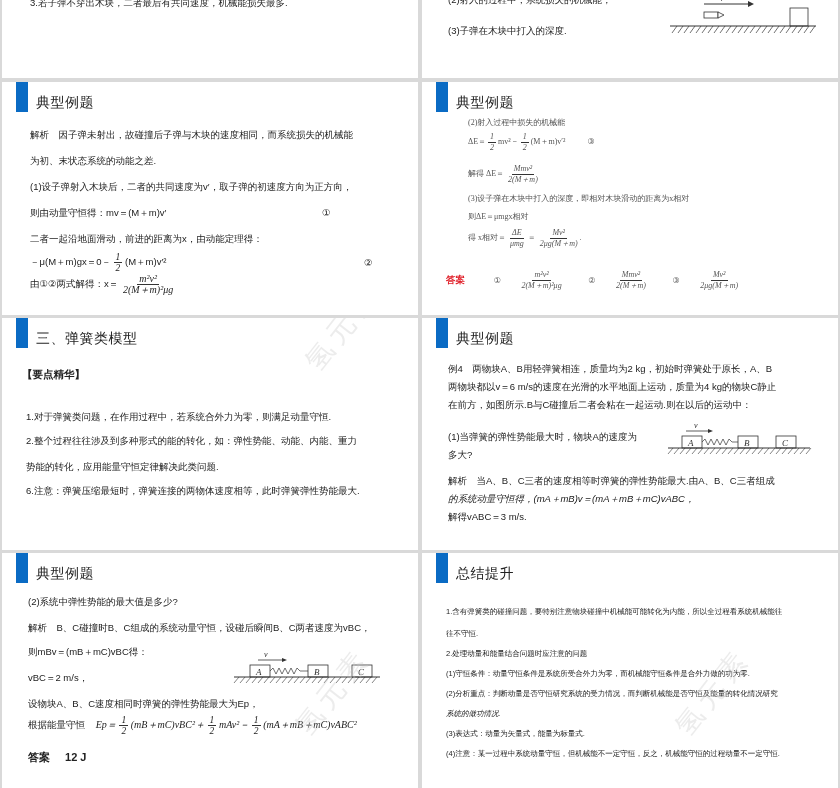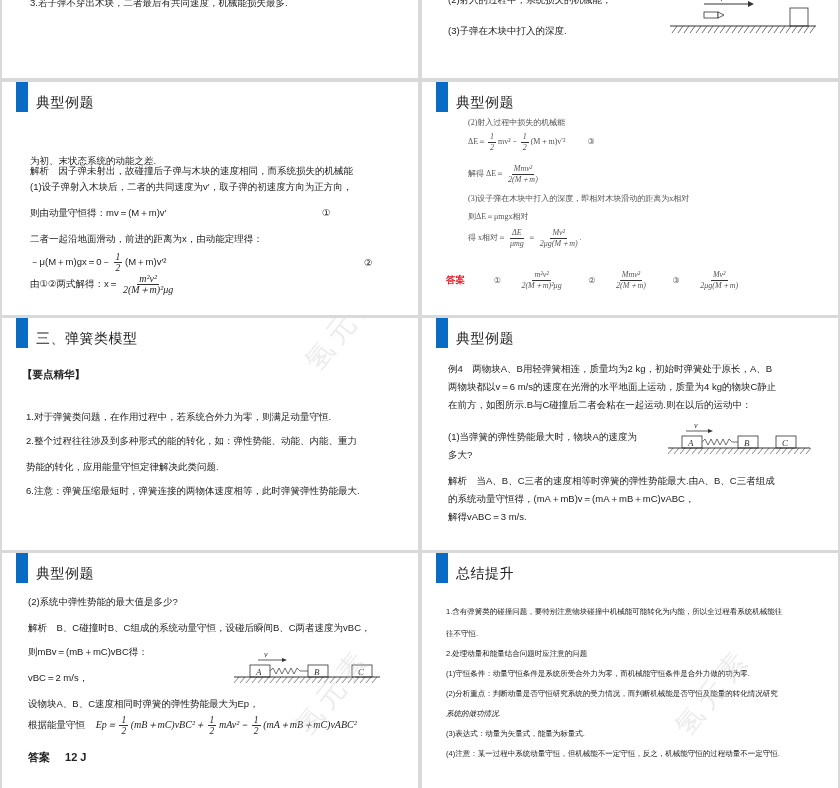--- a/index.html
+++ b/index.html
@@ -69,21 +69,21 @@
         <line x1="130" y1="35" x2="135" y2="28"></line>
         <line x1="136" y1="35" x2="141" y2="28"></line>
         <line x1="142" y1="35" x2="147" y2="28"></line>
     </g>
   </svg>
 </div>
 
 <div class="slide s1l">
   <div class="bar"></div>
   <div class="title">典型例题</div>
-  <div class="t" style="left:28px;top:46px;margin-top:36px;">解析　因子弹未射出，故碰撞后子弹与木块的速度相同，而系统损失的机械能</div>
+  <div class="t" style="left:28px;top:46px;">解析　因子弹未射出，故碰撞后子弹与木块的速度相同，而系统损失的机械能</div>
   <div class="t" style="left:28px;top:72px;">为初、末状态系统的动能之差.</div>
   <div class="t" style="left:28px;top:98px;">(1)设子弹射入木块后，二者的共同速度为v′，取子弹的初速度方向为正方向，</div>
   <div class="t" style="left:28px;top:124px;">则由动量守恒得：mv＝(M＋m)v′</div>
   <div class="t" style="left:320px;top:124px;">①</div>
   <div class="t" style="left:28px;top:150px;">二者一起沿地面滑动，前进的距离为x，由动能定理得：</div>
   <div class="t" style="left:28px;top:170px;">
     <span>－μ(M＋m)gx＝0－</span>
     <span class="frac">
         <span class="num">1</span>
         <span class="den">2</span>
@@ -211,21 +211,21 @@
         <line x1="104" y1="34" x2="109" y2="28"></line>
         <line x1="110" y1="34" x2="115" y2="28"></line>
         <line x1="116" y1="34" x2="121" y2="28"></line>
         <line x1="122" y1="34" x2="127" y2="28"></line>
         <line x1="128" y1="34" x2="133" y2="28"></line>
         <line x1="134" y1="34" x2="139" y2="28"></line>
         <line x1="140" y1="34" x2="145" y2="28"></line>
     </g>
   </svg>
   <div class="t" style="left:26px;top:156px;">解析　当A、B、C三者的速度相等时弹簧的弹性势能最大.由A、B、C三者组成</div>
-  <div class="t" style="left:26px;top:174px;">的系统动量守恒得，(mA＋mB)v＝(mA＋mB＋mC)vABC，</div>
+  <div class="t" style="left:26px;top:174px;font-style:italic;">的系统动量守恒得，(mA＋mB)v＝(mA＋mB＋mC)vABC，</div>
   <div class="t" style="left:26px;top:192px;">解得vABC＝3 m/s.</div>
 
 </div>
 
 <div class="slide s3l">
   <div class="bar"></div>
   <div class="title">典型例题</div>
   <div class="t" style="left:26px;top:42px;">(2)系统中弹性势能的最大值是多少?</div>
   <div class="t" style="left:26px;top:68px;">解析　B、C碰撞时B、C组成的系统动量守恒，设碰后瞬间B、C两者速度为vBC，</div>
   <div class="t" style="left:26px;top:92px;">则mBv＝(mB＋mC)vBC得：</div>

